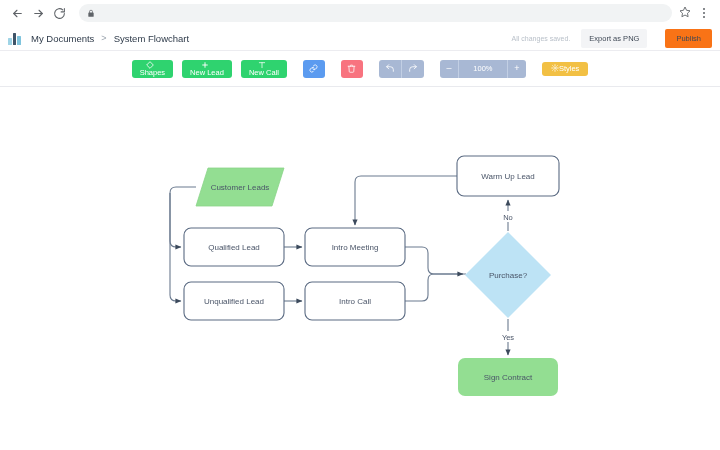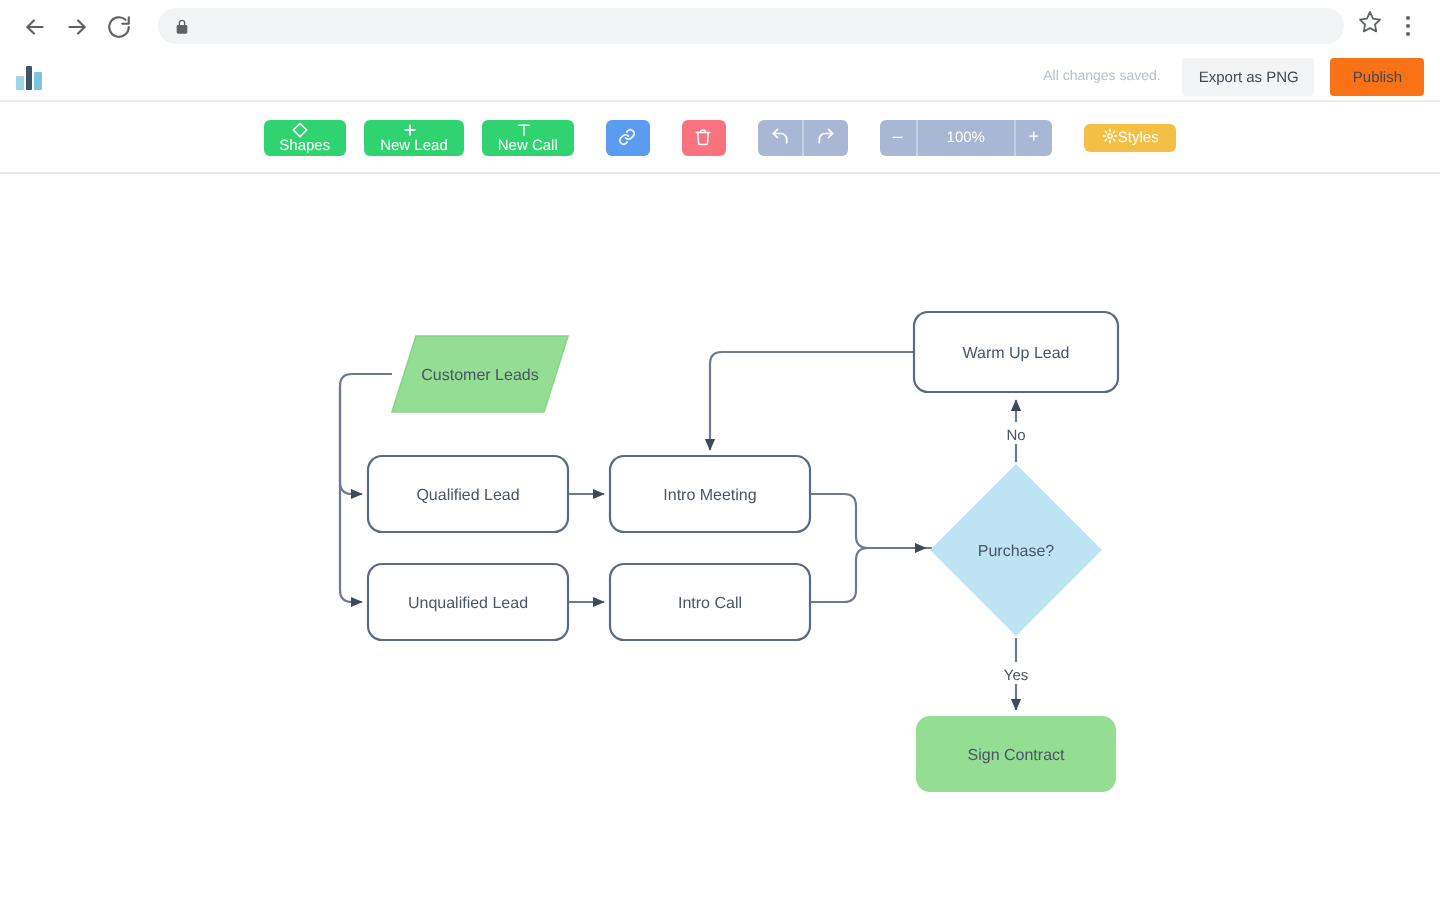--- a/index.html
+++ b/index.html
@@ -138,21 +138,21 @@
     margin-right: 11px;
     white-space: nowrap;
   }
   .hdr-btn {
     font-size: 7.5px;
     color: #3f4855;
     background: #f3f4f6;
     border: none;
     border-radius: 2px;
     padding: 5px 8px;
-    margin-right: 8px;
+    margin-right: 18px;
     white-space: nowrap;
     font-family: "Liberation Sans", sans-serif;
   }
   .hdr-btn.publish {
     background: #f97316;
     margin-right: 0;
     padding: 5px 11px;
   }
 
   
@@ -337,20 +337,25 @@
           <span class="menu-dot"></span>
       </span>
     </div>
   </div>
 
   <div class="app-header">
     <div class="app-logo">
       <span class="logo-bar logo-b1"></span>
       <span class="logo-bar logo-b2"></span>
       <span class="logo-bar logo-b3"></span>
+    </div>
+    <div class="breadcrumb">
+      <span class="crumb">My Documents</span>
+      <span class="crumb-sep">&gt;</span>
+      <span class="crumb">System Flowchart</span>
     </div>
     <div class="header-right">
       <span class="save-status">All changes saved.</span>
       <button class="hdr-btn">Export as PNG</button>
       <button class="hdr-btn publish">Publish</button>
     </div>
   </div>
 
   <div class="toolbar">
     <div class="tb-inner">

